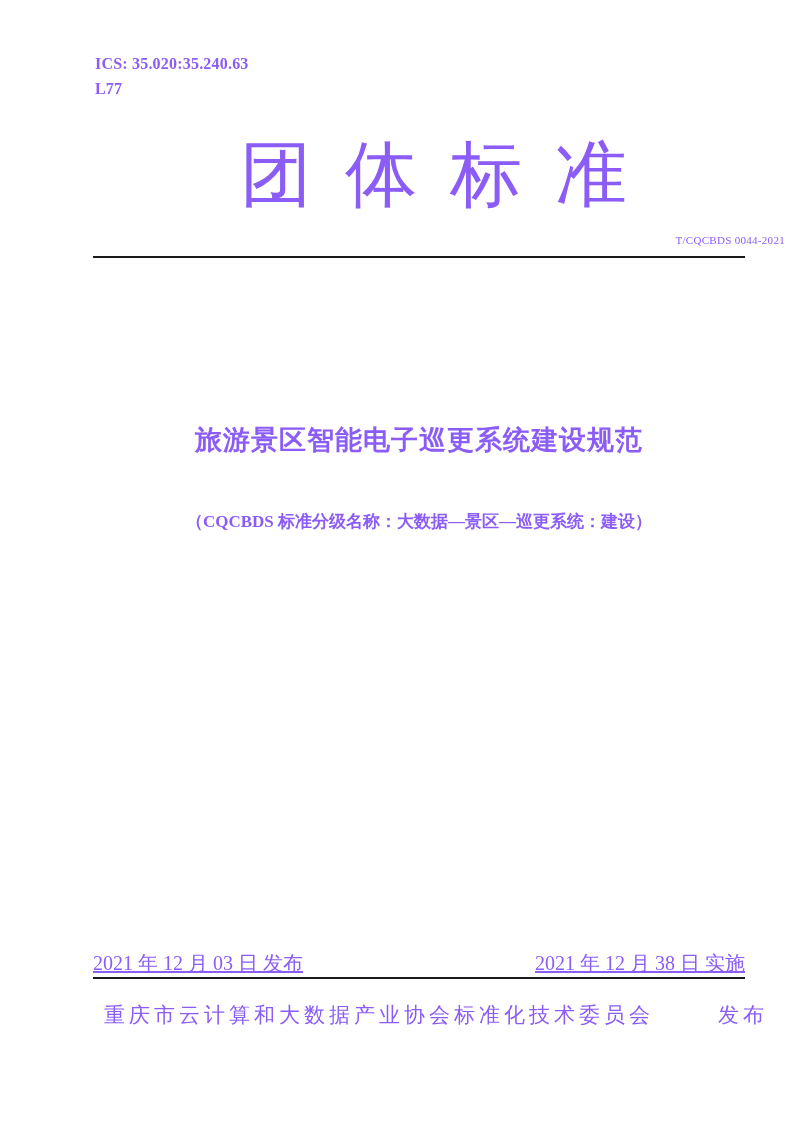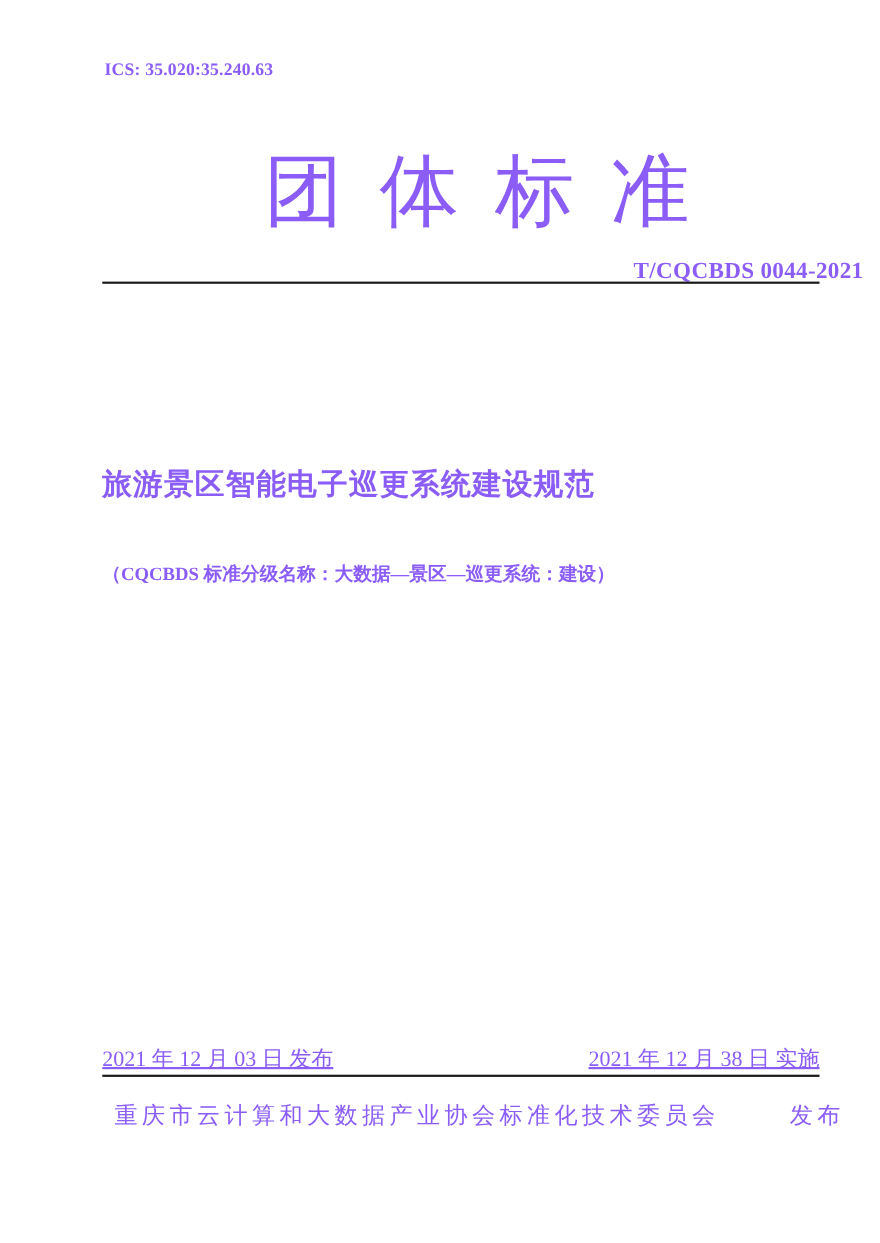--- a/index.html
+++ b/index.html
@@ -38,39 +38,40 @@
     font-weight: normal;
     font-family: "Liberation Sans", sans-serif;
     letter-spacing: 33px;
     white-space: nowrap;
   }
   
   .std-number {
     position: absolute;
     right: 55px;
     top: 234px;
-    font-size: 21px;
-    font-weight: bold;
+    font-size: 11px;
+    font-weight: normal;
     font-family: "Liberation Serif", serif;
     letter-spacing: 0.3px;
   }
   .rule {
     position: absolute;
     left: 93px;
     width: 652px;
     height: 2px;
     background: #1a1a1a;
   }
   .rule-top { top: 256px; }
   .rule-bottom { top: 977px; }
 
   .content-center {
     position: absolute;
     left: 93px;
     width: 652px;
+    text-align: center;
   }
   .title-cn {
     top: 423px;
     font-size: 27px;
     line-height: 34px;
     font-weight: bold;
     letter-spacing: 1px;
     font-family: "Liberation Serif", serif;
   }
   .title-en {
@@ -116,20 +117,21 @@
     white-space: nowrap;
   }
 </style>
 </head>
 <body>
 
 <div class="page">
 
   <div class="ics-block">
     <div>ICS: 35.020:35.240.63</div>
+    <div>L77</div>
   </div>
 
   <div class="doc-type">团体标准</div>
 
   <div class="std-number">T/CQCBDS 0044-2021</div>
 
   <div class="rule rule-top"></div>
 
   <div class="content-center title-cn">旅游景区智能电子巡更系统建设规范</div>
 

